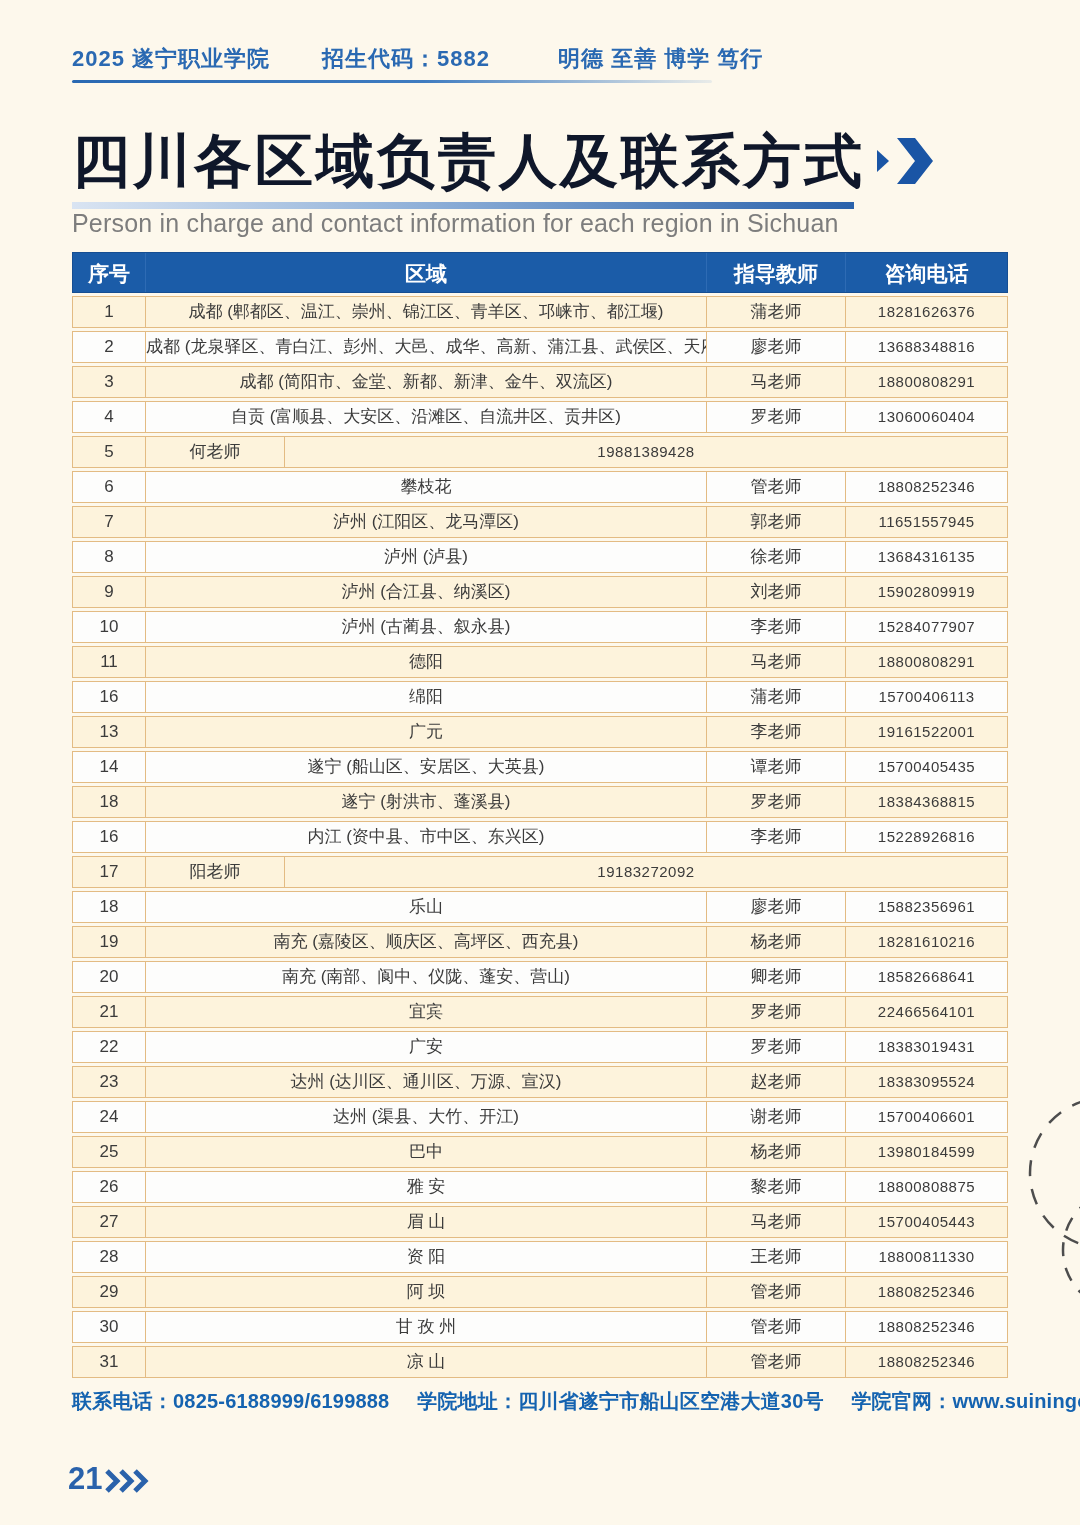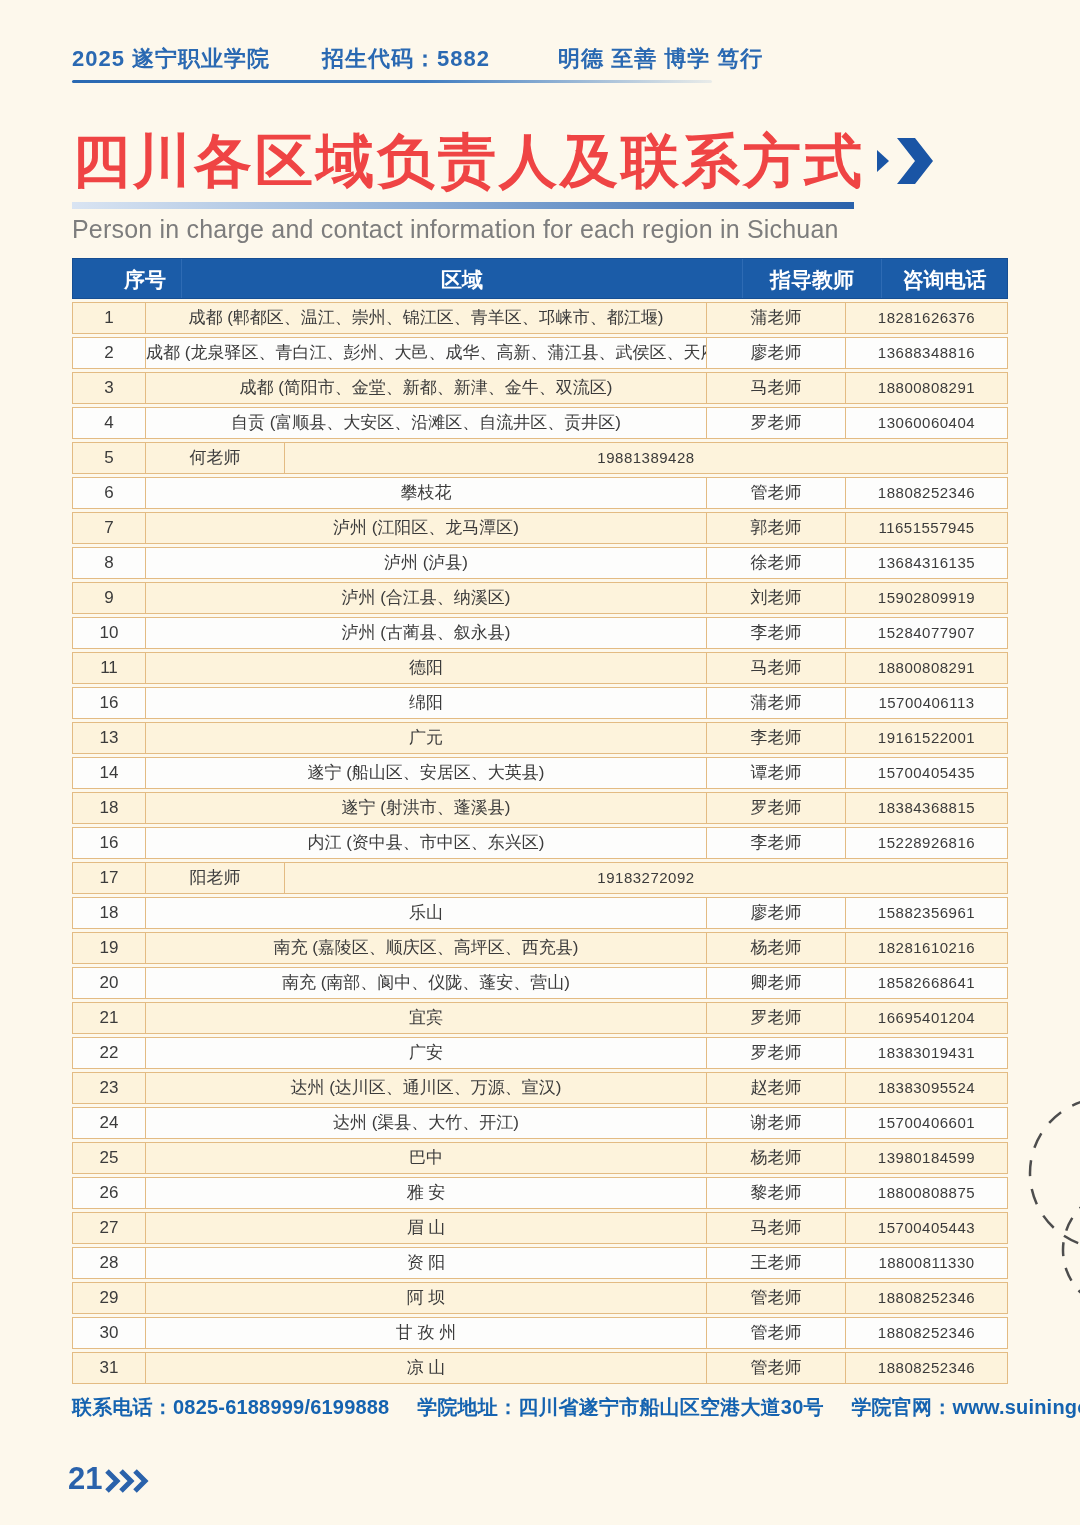--- a/index.html
+++ b/index.html
@@ -31,52 +31,50 @@
     margin-top: 6px;
     height: 3px;
     width: 640px;
     background: linear-gradient(to right, #2a69b2 0%, #3f7cc0 55%, rgba(120,165,215,0.15) 100%);
     border-radius: 2px;
   }
   
   .titleblock { margin-top: 48px; }
   .title-row { display: flex; align-items: center; }
   .page-title {
-    color: #ef4444;
+    color: #0f172a;
     font-size: 58px;
     font-weight: 900;
     letter-spacing: 3px;
     line-height: 1.05;
   }
   .title-chevron { margin-left: 10px; margin-top: 4px; flex: 0 0 auto; }
   .title-underline {
     margin-top: 10px;
     height: 7px;
     width: 782px;
     background: linear-gradient(to right, #d9e4f2 0%, #8fb0d8 45%, #2a62ab 100%);
   }
   .subtitle {
-    margin-top: 6px;
     color: #7d7d7d;
     font-size: 25px;
     letter-spacing: 0.2px;
   }
   
   .region-table { margin-top: 14px; width: 936px; }
   .t-head {
     display: flex;
     background: #1b5ca8;
     color: #ffffff;
     font-weight: bold;
     font-size: 21px;
     height: 41px;
     line-height: 41px;
     text-align: center;
     border: 1px solid #164e92;
-    padding-left: 36px;
   }
   .t-head .c { border-left: 1px solid #37700; }
   .t-head .c + .c { border-left: 1px solid #2e6bb4; }
   .t-row {
     display: flex;
     height: 32px;
     line-height: 30px;
     margin-top: 3px;
     border: 1px solid #e3bb83;
     background: #fdf3dc;
@@ -275,21 +273,21 @@
         <div class="t-row even">
           <div class="c col-no">20</div>
           <div class="c col-region">南充 (南部、阆中、仪陇、蓬安、营山)</div>
           <div class="c col-teacher">卿老师</div>
           <div class="c col-phone">18582668641</div>
         </div>
         <div class="t-row">
           <div class="c col-no">21</div>
           <div class="c col-region">宜宾</div>
           <div class="c col-teacher">罗老师</div>
-          <div class="c col-phone">16695401204</div>
+          <div class="c col-phone">22466564101</div>
         </div>
         <div class="t-row even">
           <div class="c col-no">22</div>
           <div class="c col-region">广安</div>
           <div class="c col-teacher">罗老师</div>
           <div class="c col-phone">18383019431</div>
         </div>
         <div class="t-row">
           <div class="c col-no">23</div>
           <div class="c col-region">达州 (达川区、通川区、万源、宣汉)</div>

